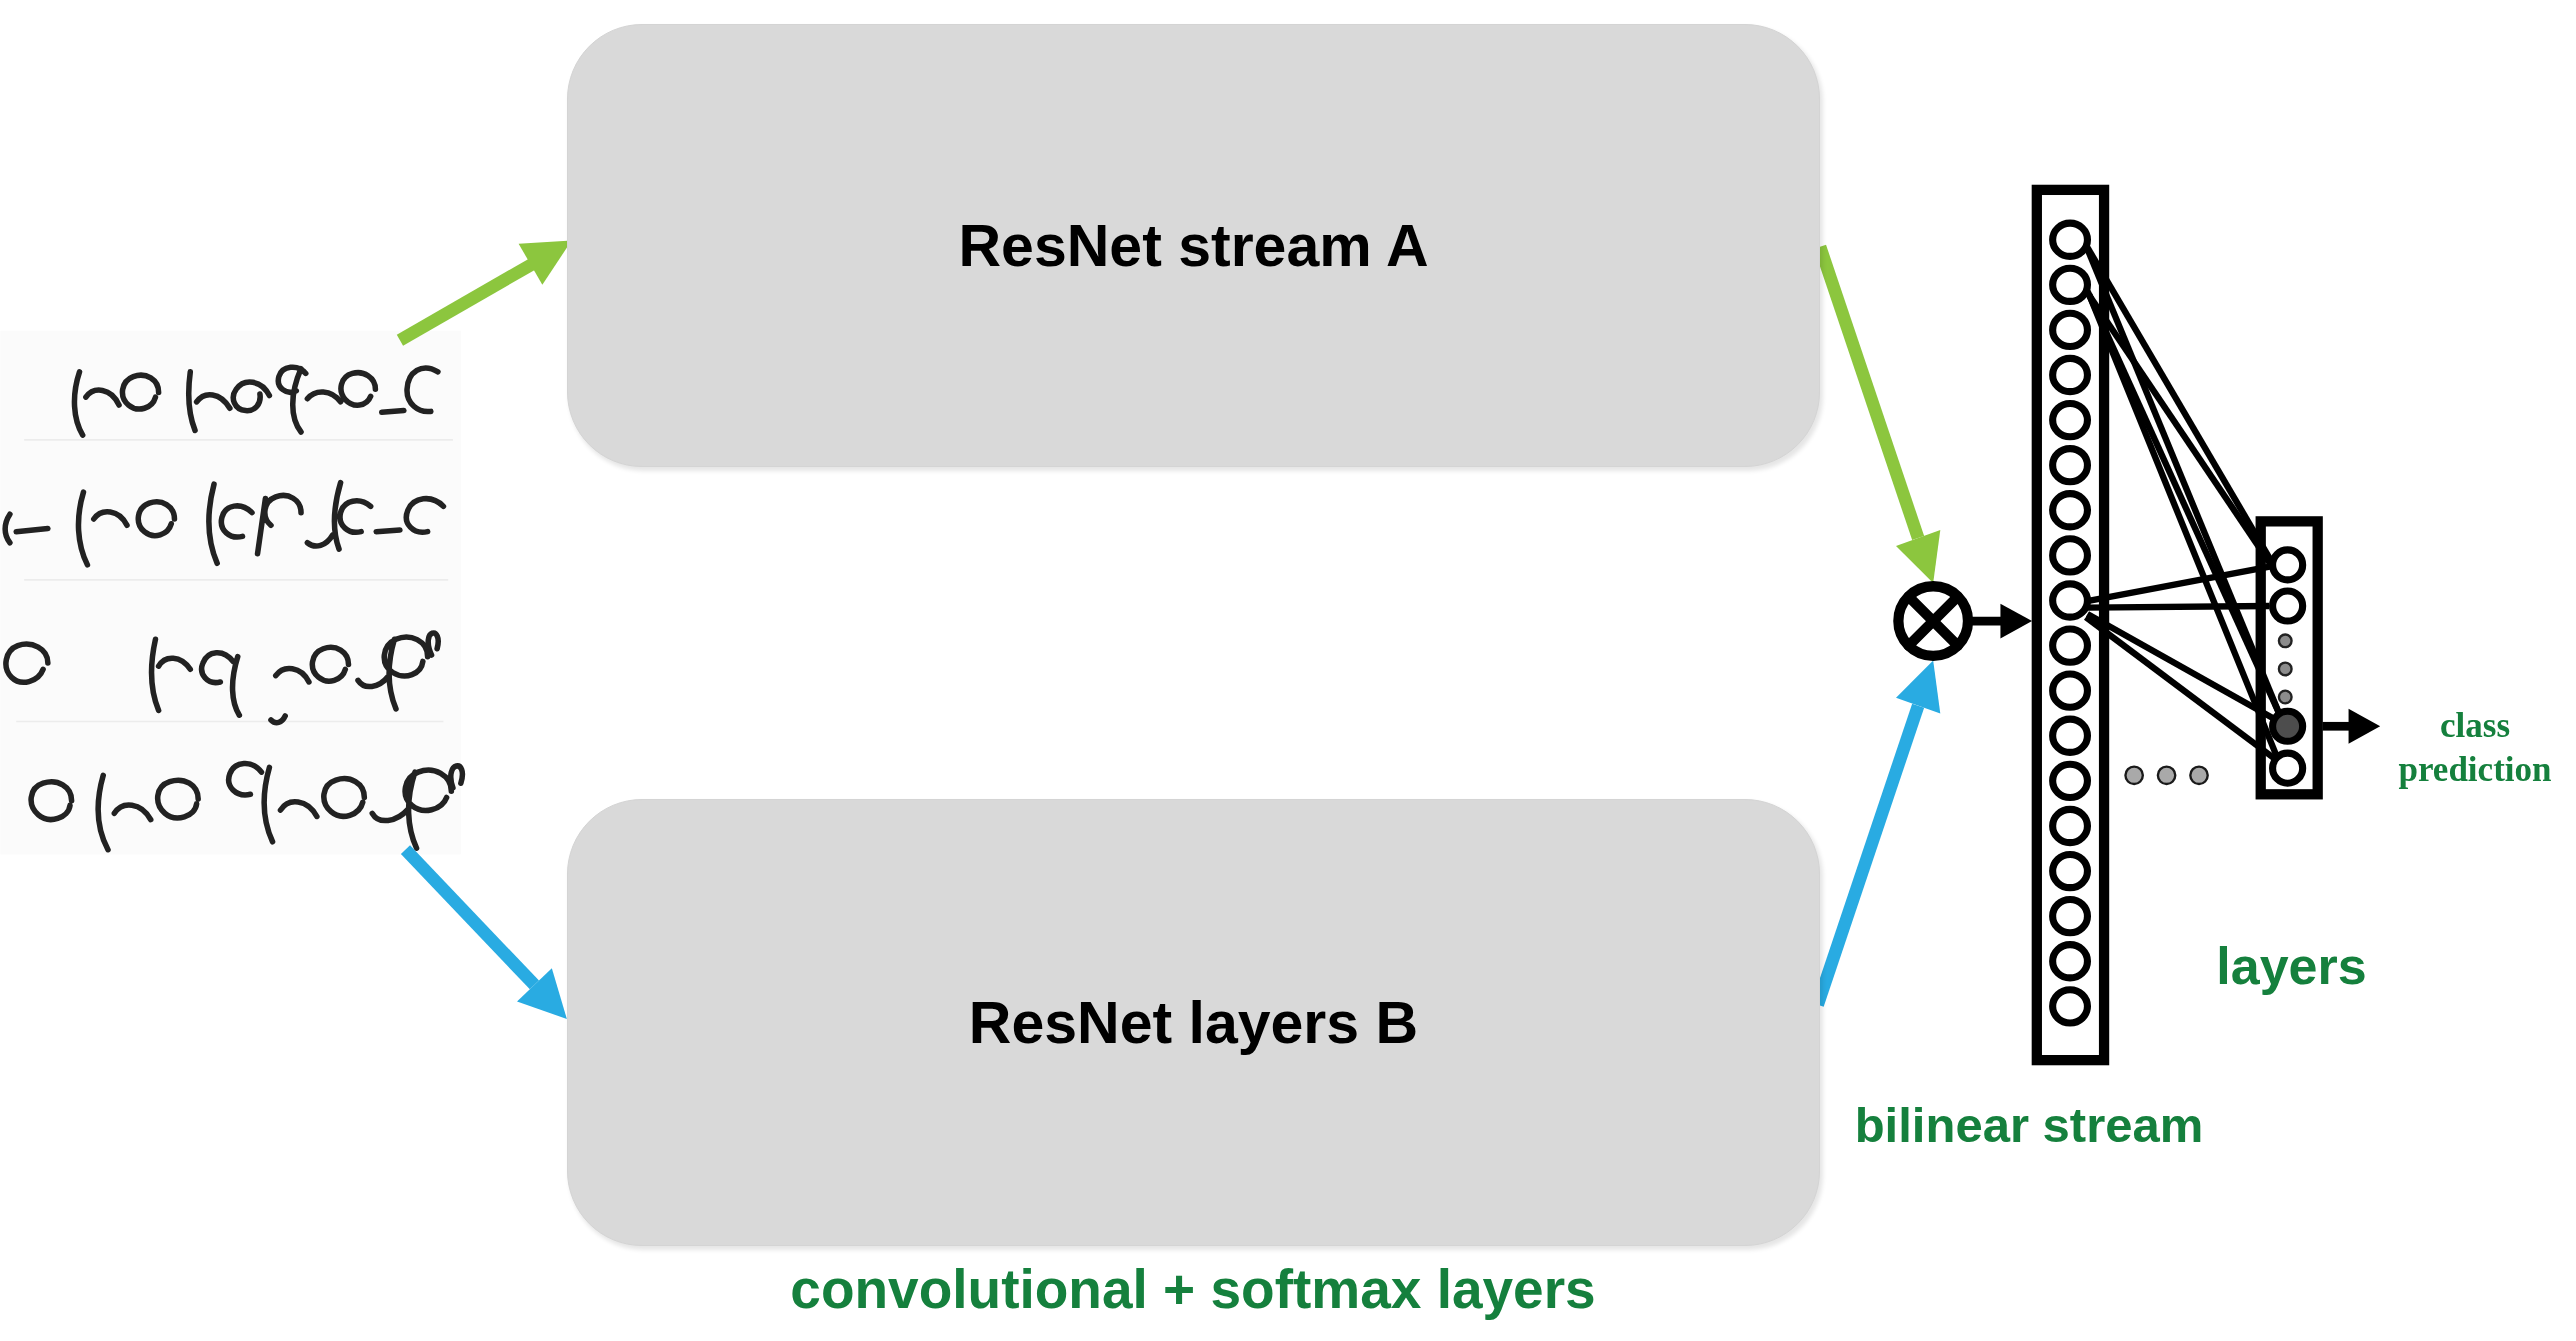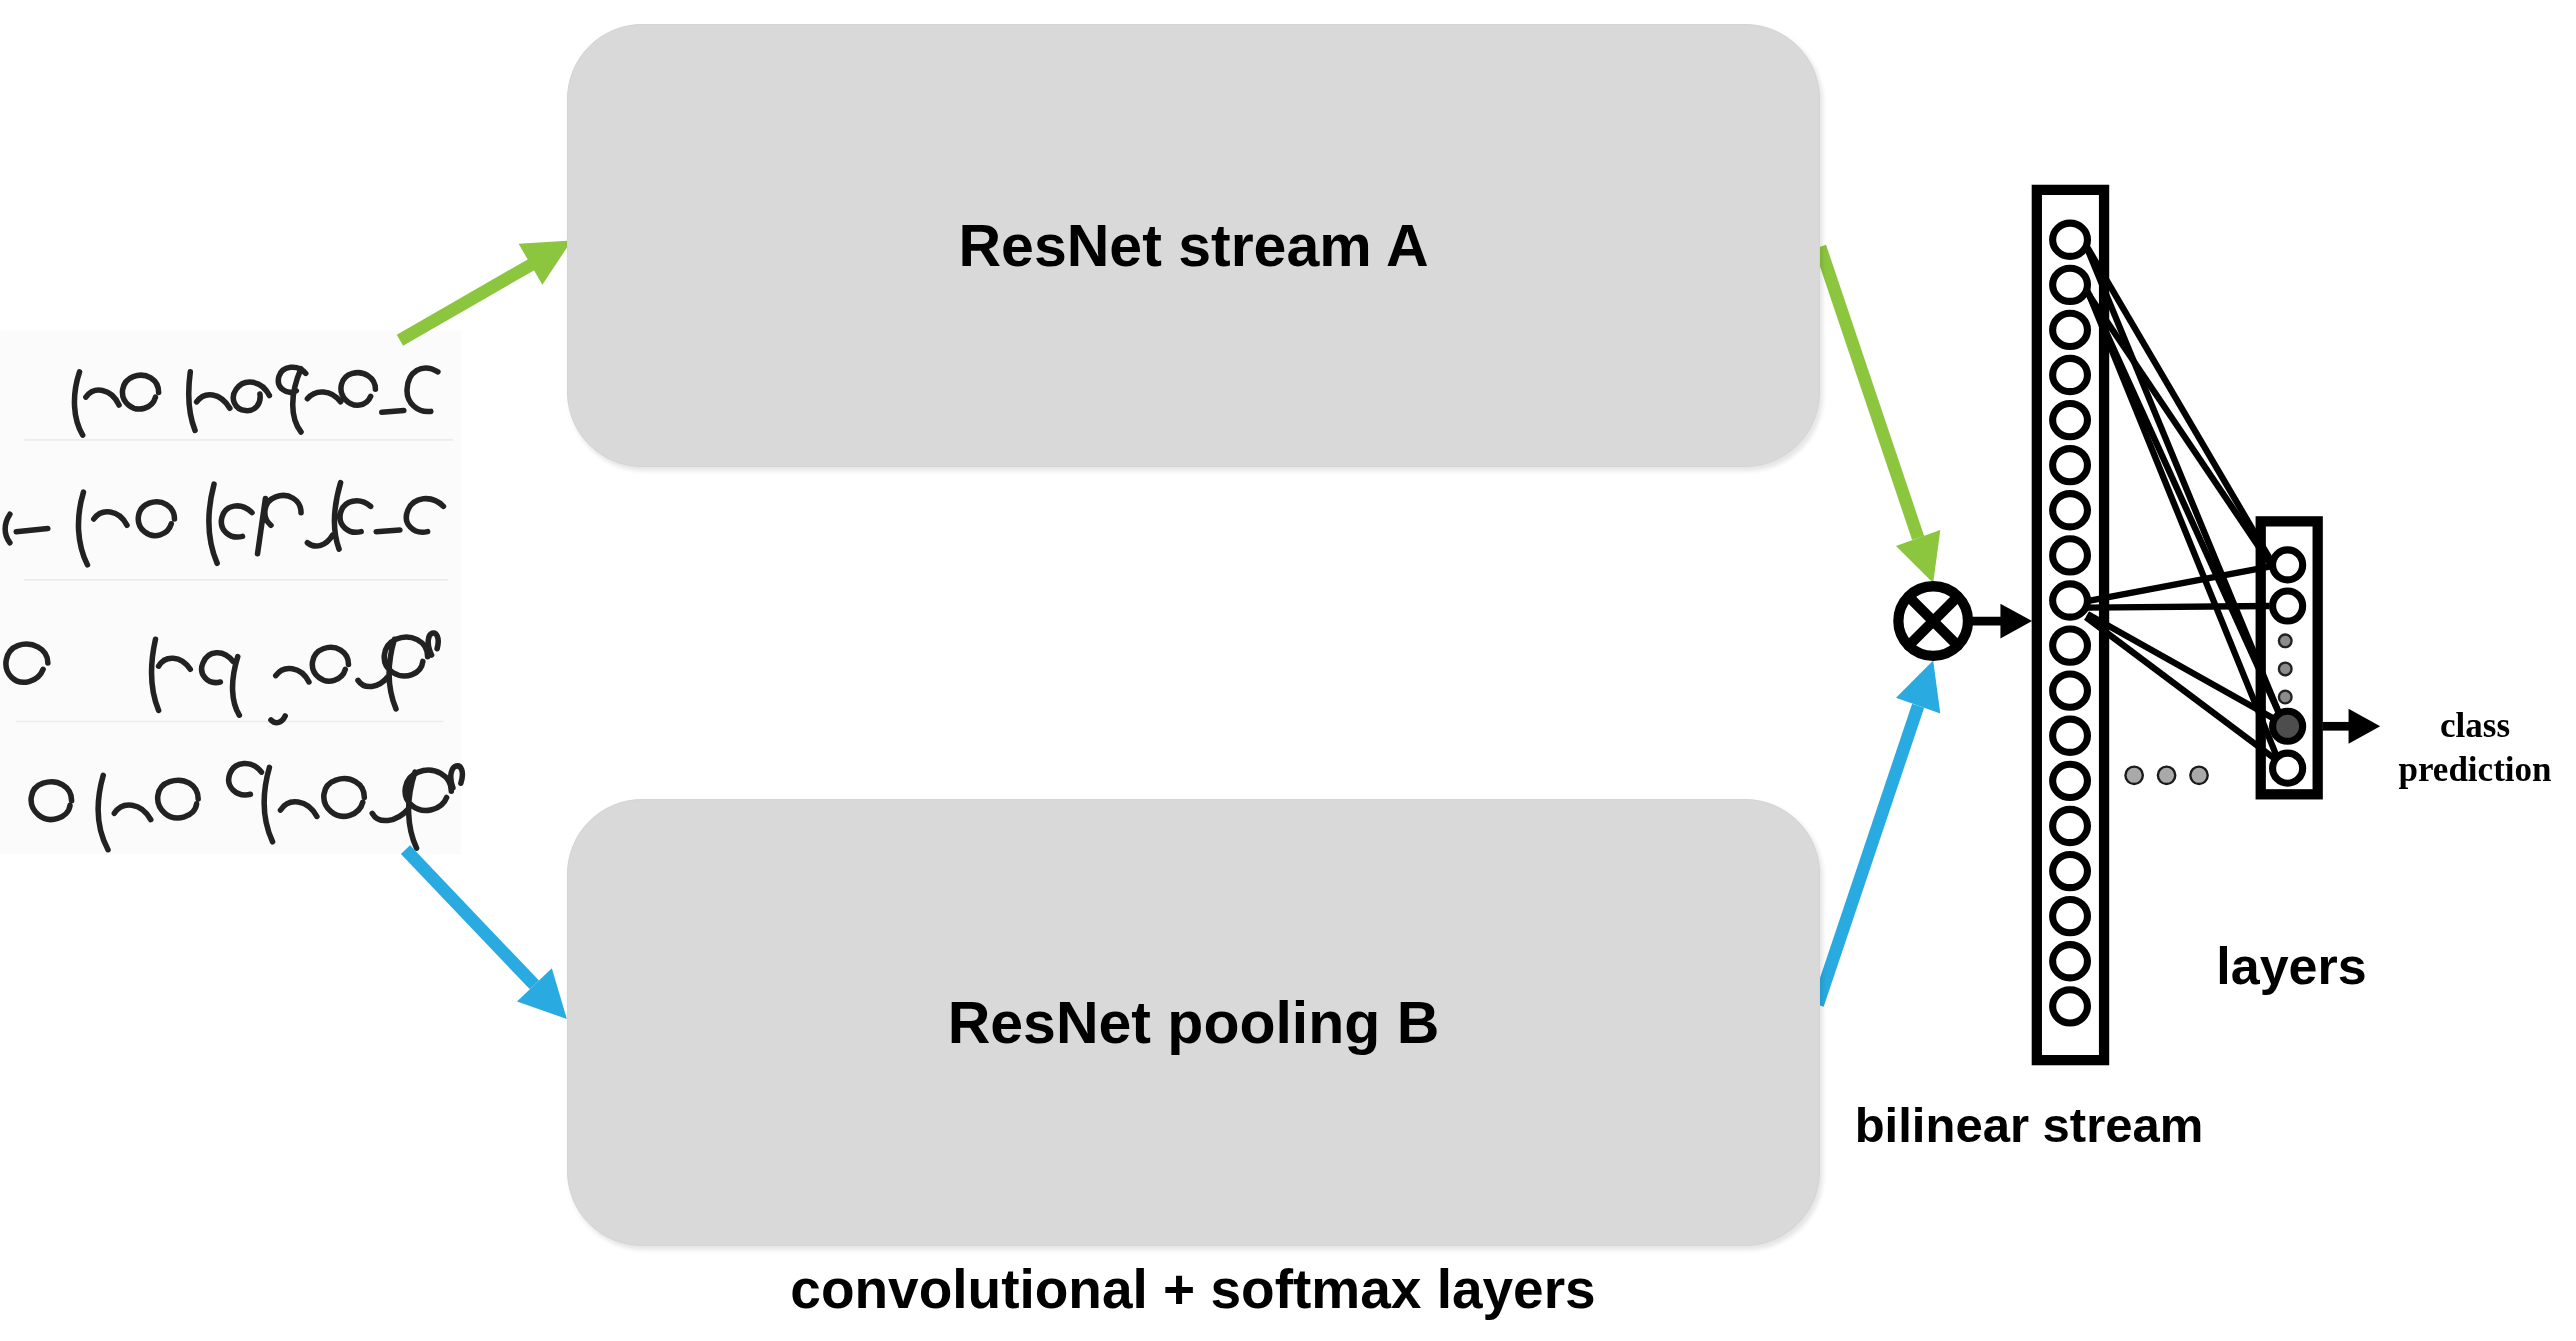--- a/index.html
+++ b/index.html
@@ -4,21 +4,21 @@
 <style>
   html,body{margin:0;padding:0;background:#ffffff;}
   body{width:2576px;height:1341px;position:relative;overflow:hidden;
        font-family:"Liberation Sans",sans-serif;}
   .stage{position:absolute;left:0;top:0;width:2576px;height:954px;}
   .box{position:absolute;background:var(--box-gray,#D9D9D9);
        border-radius:75px;border:1.6px solid #d4d4d4;
        box-shadow:2.4px 3.2px 4.7px rgba(0,0,0,0.10);
        display:flex;align-items:center;justify-content:center;}
   .box .stream-label{font-weight:bold;font-size:59px;color:#000;letter-spacing:0;}
-  .caption{position:absolute;font-weight:bold;color:#000000;text-align:center;}
+  .caption{position:absolute;font-weight:bold;color:#15803d;text-align:center;}
   .caption.conv{left:718px;top:1257px;width:950px;font-size:55px;}
   .caption.bilinear{left:1831px;top:1097px;width:396px;font-size:49px;}
   .caption.softmax{left:2161px;top:936px;width:261px;font-size:52px;}
   .caption.classpred{left:2376px;top:704px;width:198px;font-size:35px;line-height:44px;
        font-family:"Liberation Serif",serif;white-space:pre-line;}
   svg{position:absolute;left:0;top:0;}
   .ink{fill:none;stroke:#222;stroke-width:7;stroke-linecap:round;stroke-linejoin:round;}
   .seam{stroke:#ececec;stroke-width:2;}
   .scanbg{fill:#fbfbfb;}
   .green-line{stroke:var(--green,#8CC63E);stroke-width:16;}
@@ -139,21 +139,21 @@
     <g>
       <line class="blk-line" x1="2935" y1="918" x2="2972" y2="918"></line>
       <polygon class="blk-head" points="3008,918 2968,896 2968,940"></polygon>
     </g>
   </svg>
 
   <div class="box" style="left:567px;top:24px;width:1251px;height:441px;">
     <span class="stream-label">ResNet stream A</span>
   </div>
   <div class="box" style="left:567px;top:799px;width:1251px;height:445px;">
-    <span class="stream-label">ResNet pooling B</span>
+    <span class="stream-label">ResNet layers B</span>
   </div>
 
   <div class="caption conv">convolutional + softmax layers</div>
   <div class="caption bilinear">bilinear stream</div>
   <div class="caption softmax">layers</div>
   <div class="caption classpred"><span>class</span>
 <span>prediction</span></div>
 </div>
 
 

